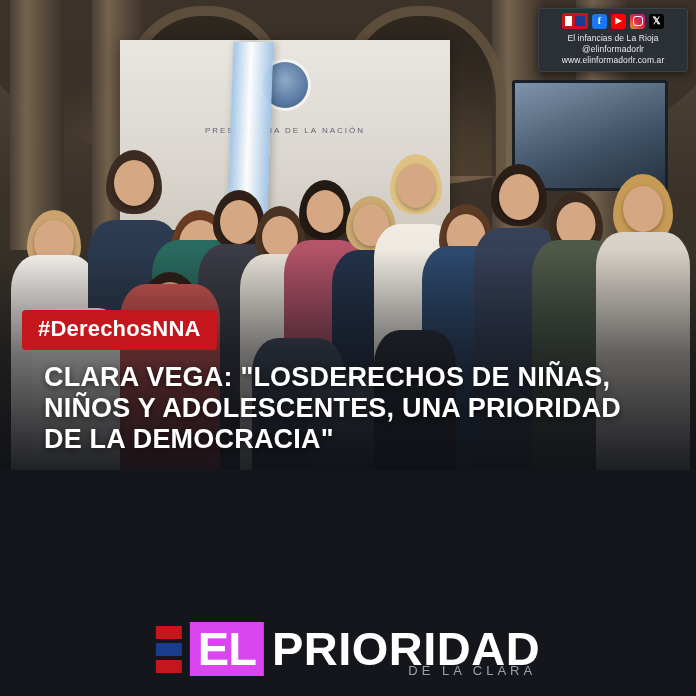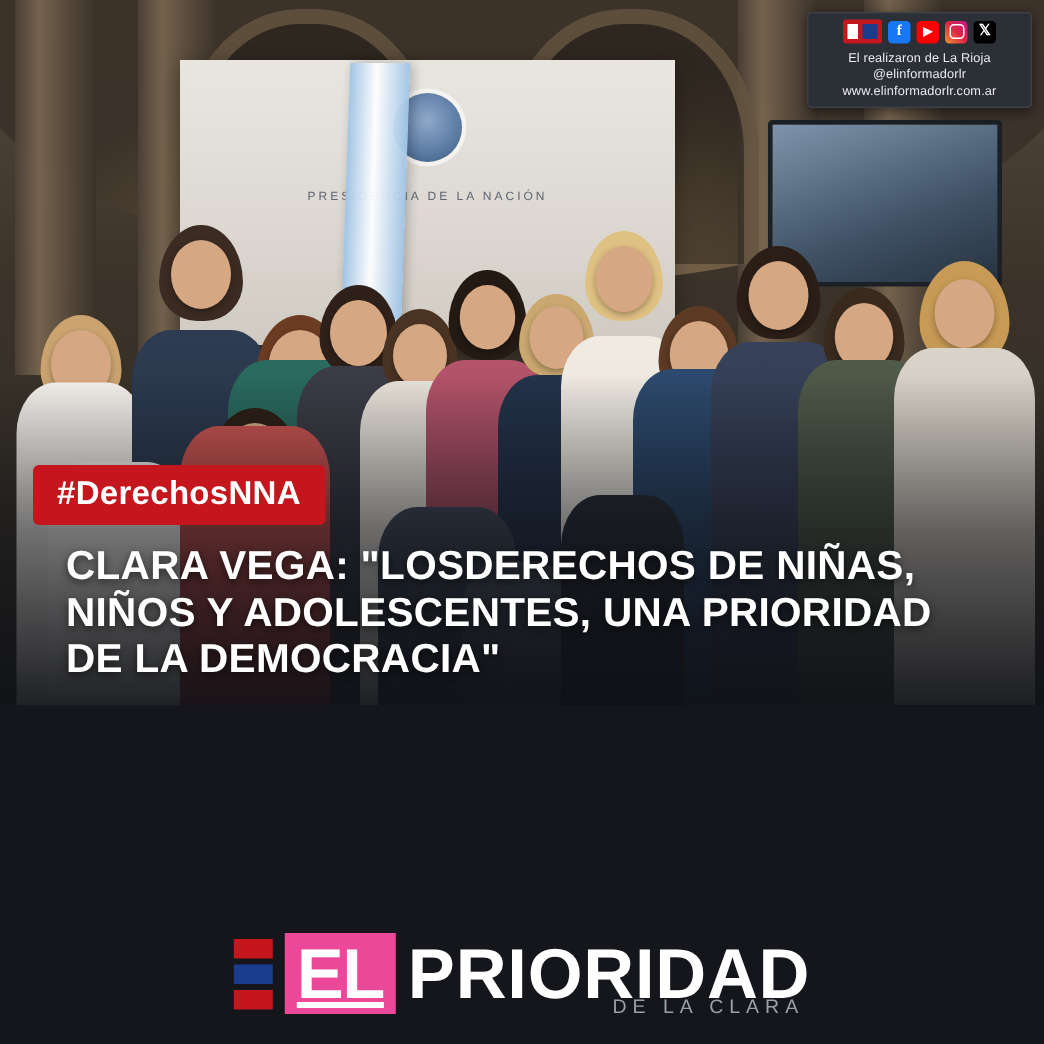--- a/index.html
+++ b/index.html
@@ -283,28 +283,27 @@
     display: block;
     height: 13px;
     background: #c4161c;
   }
   .logo-bars i:nth-child(2) { background: #1a3c8c; }
   .logo-main {
     display: flex;
     align-items: baseline;
   }
   .logo-el {
-    background: #ec4899;
+    background: #d946ef;
     color: #fff;
     font-size: 47px;
     font-weight: bold;
     line-height: 54px;
     padding: 0 8px;
     letter-spacing: -1px;
-    text-decoration: underline;
   }
   .logo-informador {
     color: #fff;
     font-size: 47px;
     font-weight: bold;
     line-height: 54px;
     padding-left: 8px;
     letter-spacing: .5px;
   }
   .logo-sub {
@@ -431,21 +430,21 @@
   <div class="social-badge">
     <div class="social-top">
       <span class="brandmark"></span>
       <span class="sicon fb">f</span>
       <span class="sicon yt">▶</span>
       <span class="sicon ig">
           <span></span>
         </span>
       <span class="sicon x">𝕏</span>
     </div>
-    <div class="social-line">El realizaron de La Rioja</div>
+    <div class="social-line">El infancias de La Rioja</div>
     <div class="social-line">@elinformadorlr</div>
     <div class="social-line">www.elinformadorlr.com.ar</div>
   </div>
 
   <div class="tag">#DerechosNNA</div>
 
   <div class="headline">CLARA VEGA: "LOSDERECHOS DE NIÑAS, NIÑOS Y ADOLESCENTES, UNA PRIORIDAD DE LA DEMOCRACIA"</div>
 
 
   <div class="logobar">

